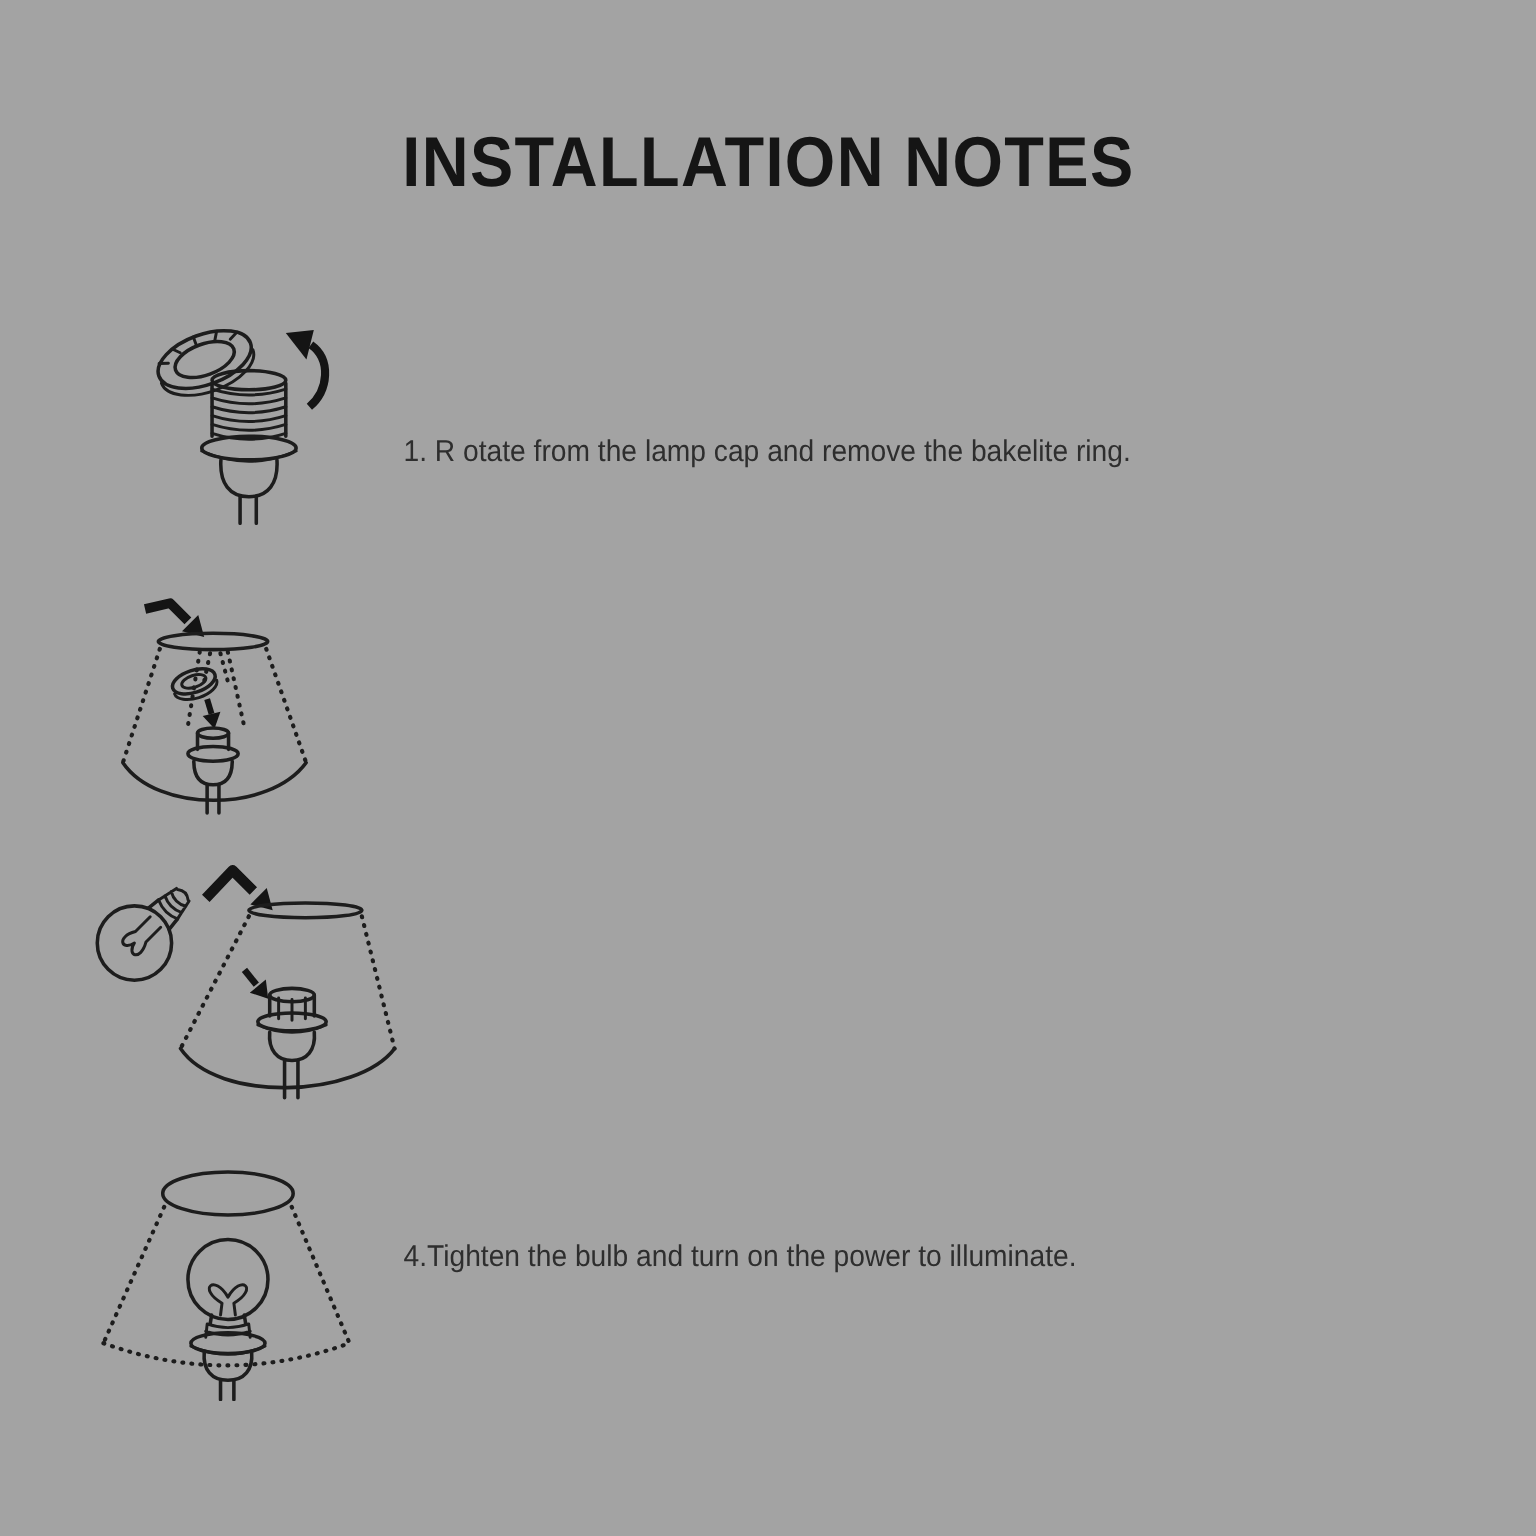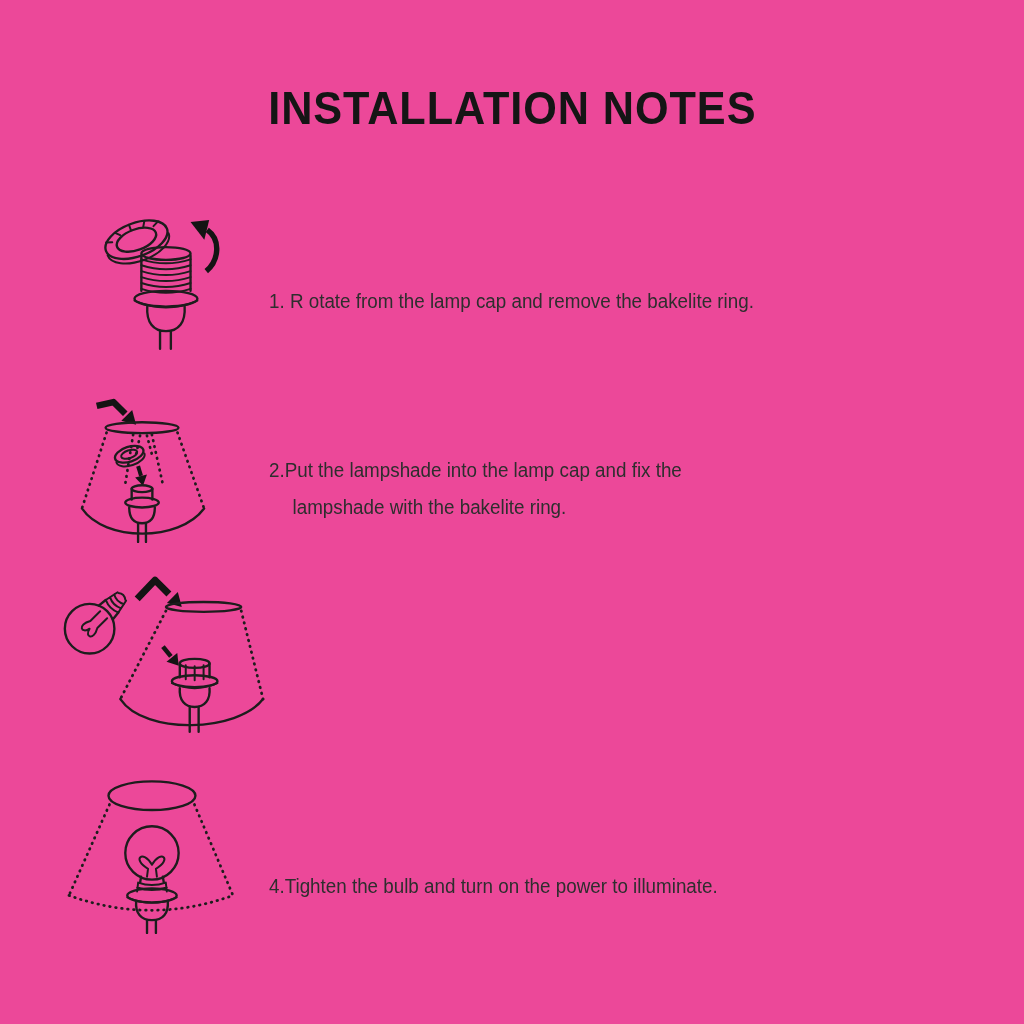--- a/index.html
+++ b/index.html
@@ -1,17 +1,17 @@
 <!DOCTYPE html>
 <html><head>
 <meta charset="utf-8">
 <style>
   html,body { margin:0; padding:0; background:#ffffff; }
   .page {
-    position:relative; width:1024px; height:1024px; background:#ec4899;
+    position:relative; width:1024px; height:1024px; background:#a3a3a3;
     font-family:"Liberation Sans", sans-serif; overflow:hidden;
   }
   .title {
     position:absolute; top:80px; left:0; width:1024px; height:54px;
     text-align:center; color:#151515;
   }
   .title .t-inner {
     display:inline-block; font-size:47px; font-weight:700; letter-spacing:1px;
     transform:scaleX(0.92); transform-origin:center top; white-space:nowrap;
   }
@@ -138,23 +138,19 @@
       <path class="ln2" d="M72,133 Q97,144 122,133"></path>
       <path class="ln" d="M81,137 C80,149 86,156 97,156 C108,156 114,149 113,137"></path>
       <path class="ln" d="M92,156 L92,169 M101,156 L101,169"></path>
     </g>
   </svg>
 
   <div class="step-text" style="top:283px;">
     <span class="line">1. R otate from the lamp cap and remove the bakelite ring.</span>
   </div>
 
-  <div class="step-text" style="top:452px;">
-    <span class="line">2.Put the lampshade into the lamp cap and fix the</span>
-    <span class="line indent">lampshade with the bakelite ring.</span>
-  </div>
 
 
-  <div class="step-text" style="top:868px;">
+  <div class="step-text" style="top:820px;">
     <span class="line">4.Tighten the bulb and turn on the power to illuminate.</span>
   </div>
 
 </div>
 
 </body></html>

